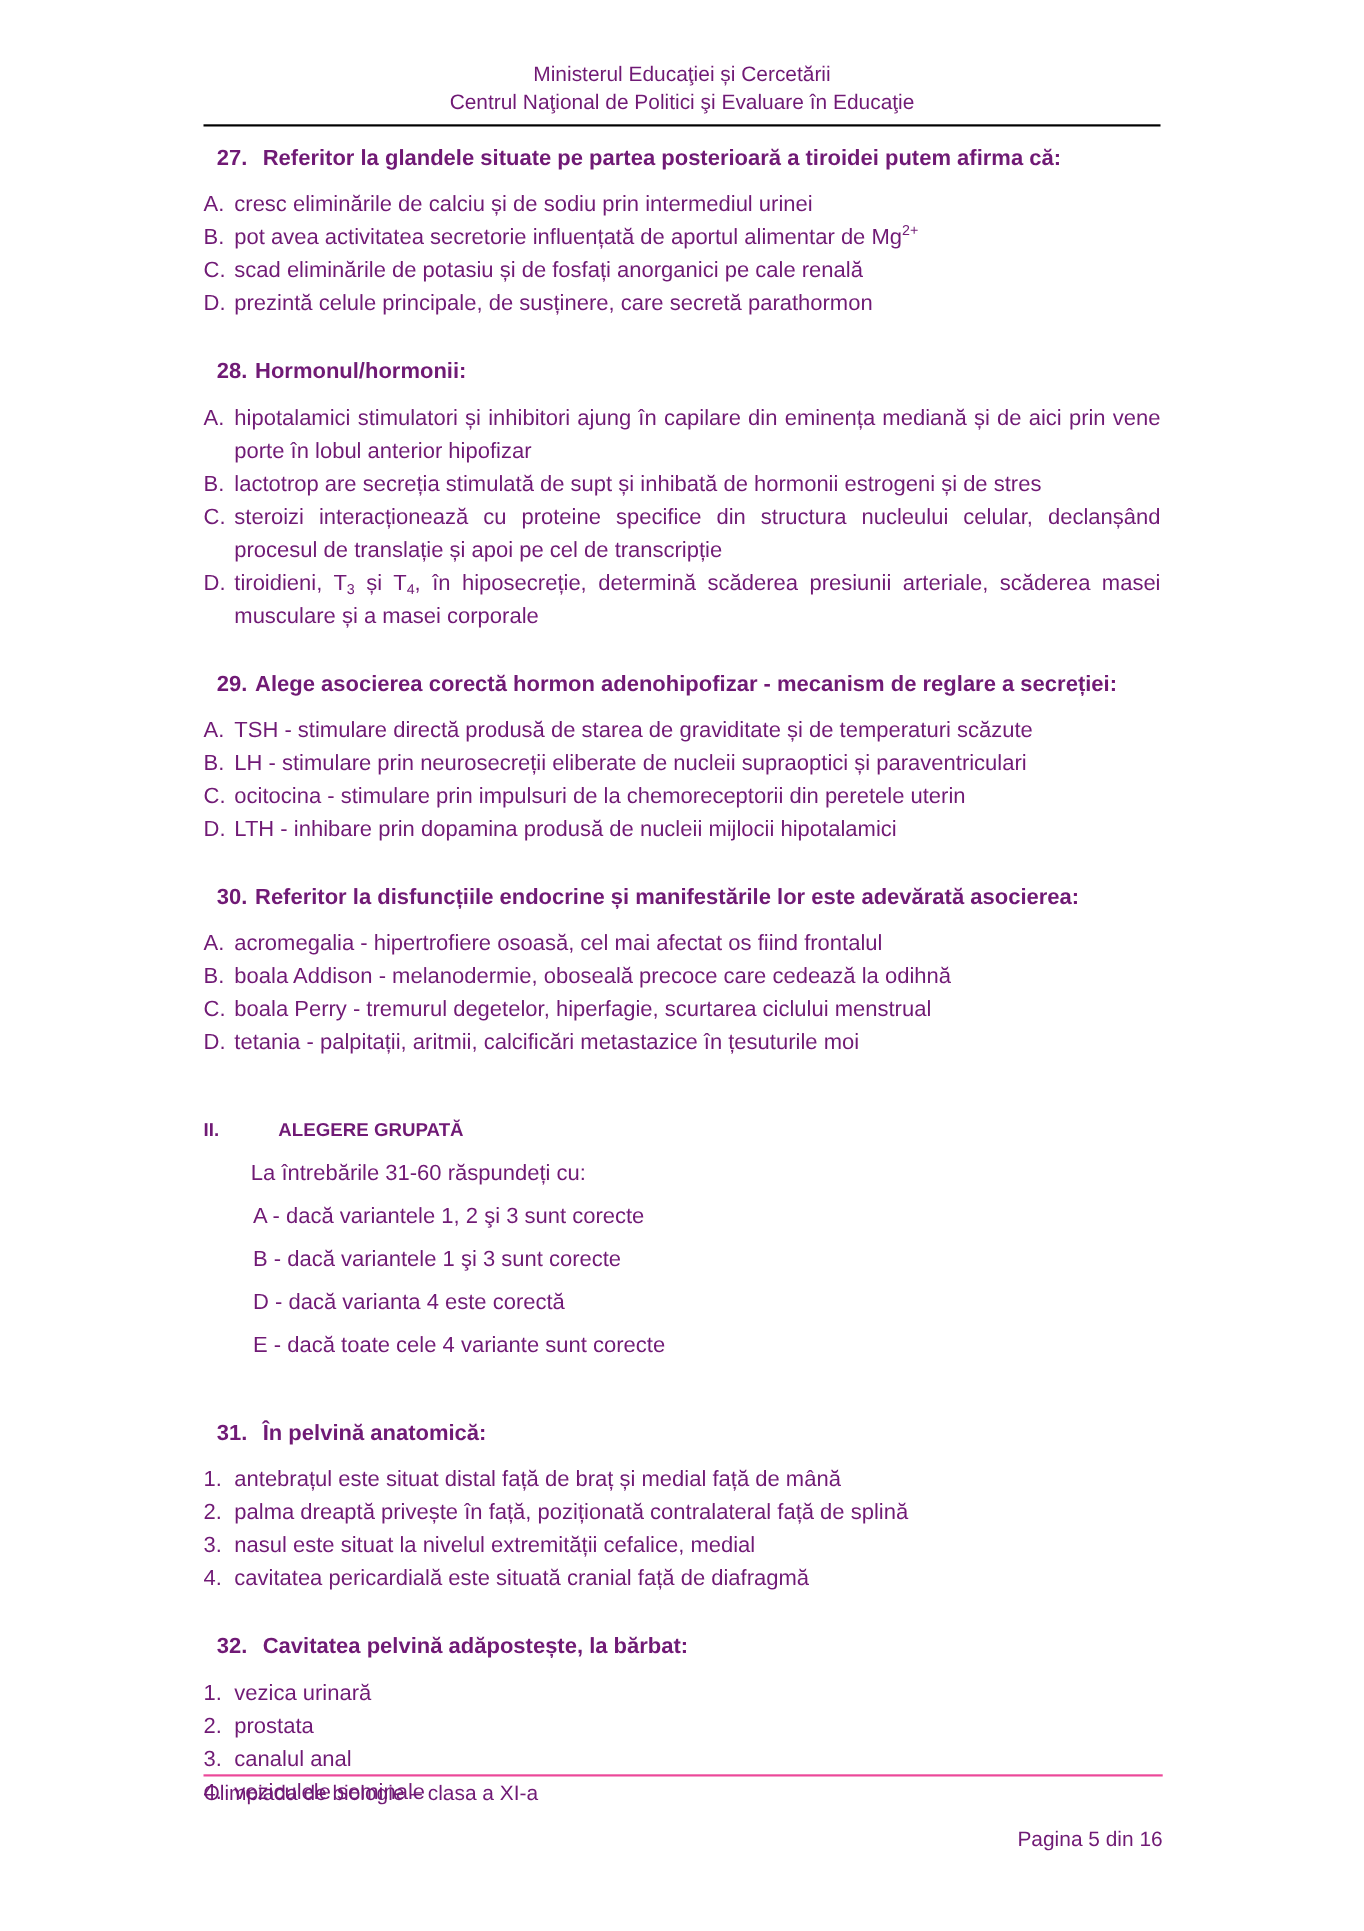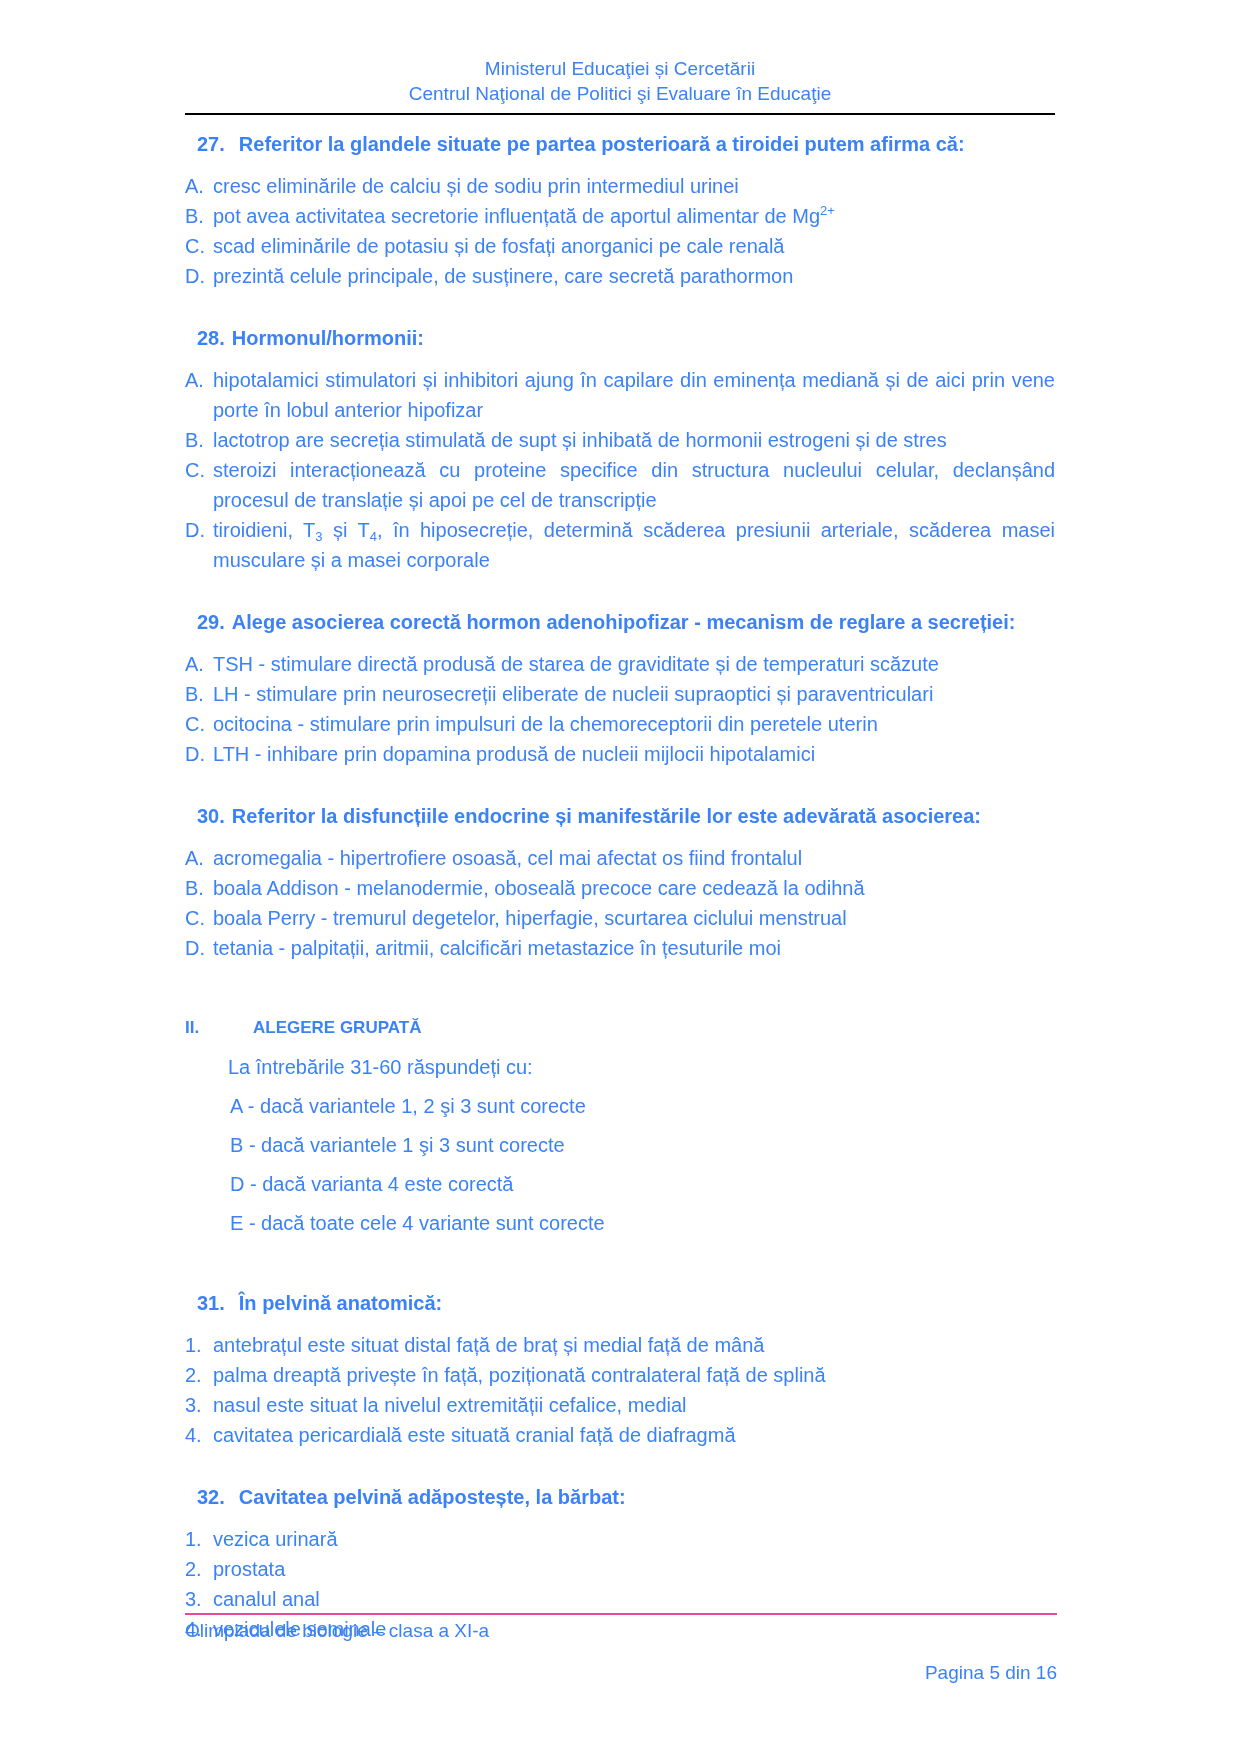--- a/index.html
+++ b/index.html
@@ -2,21 +2,21 @@
 <html lang="ro"><head>
 <meta charset="utf-8">
 <style>
   html, body { margin: 0; padding: 0; background: #ffffff; }
   .page {
     position: relative;
     width: 1080px;
     height: 1755px;
     margin: 0 auto;
     background: #ffffff;
-    color: #3b82f6;
+    color: #701a75;
     font-family: "Liberation Sans", "DejaVu Sans", sans-serif;
     font-size: 20px;
     line-height: 30px;
     box-sizing: border-box;
     padding: 56px 105px 0 105px;
     overflow: hidden;
   }
   
   .doc-header {
     text-align: center;

